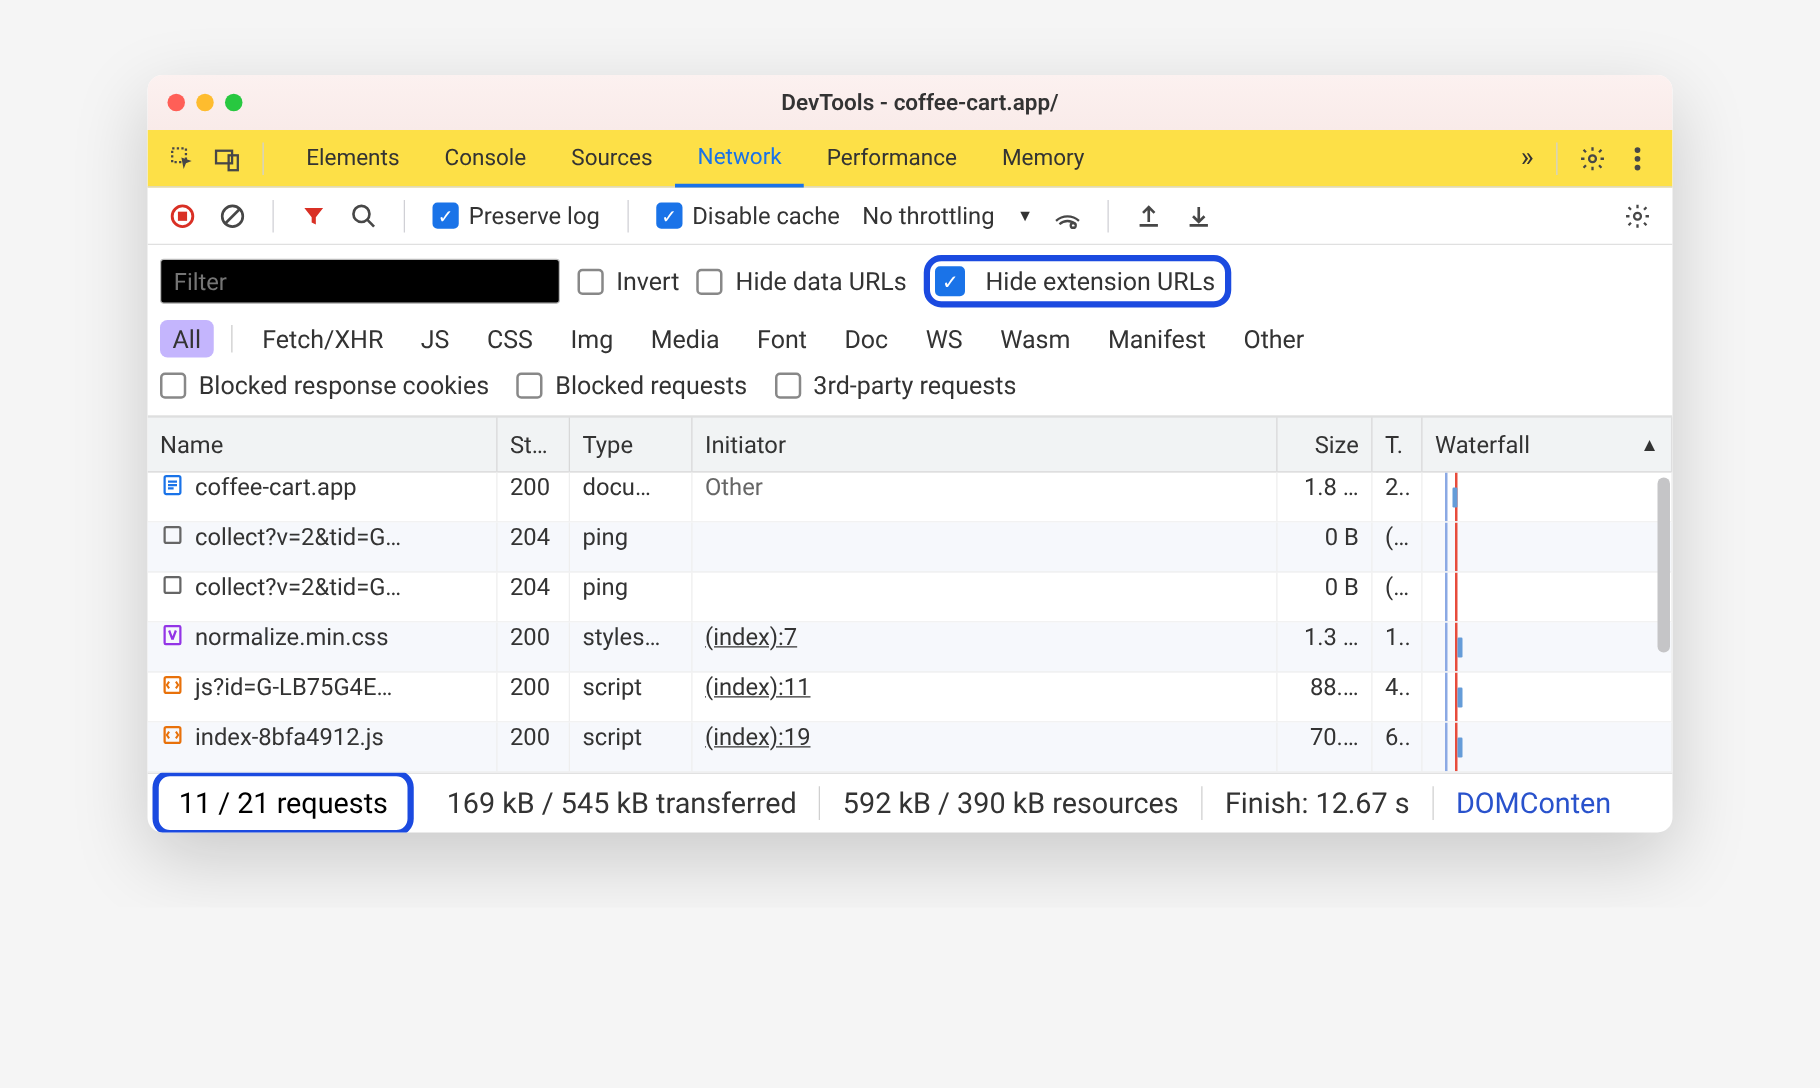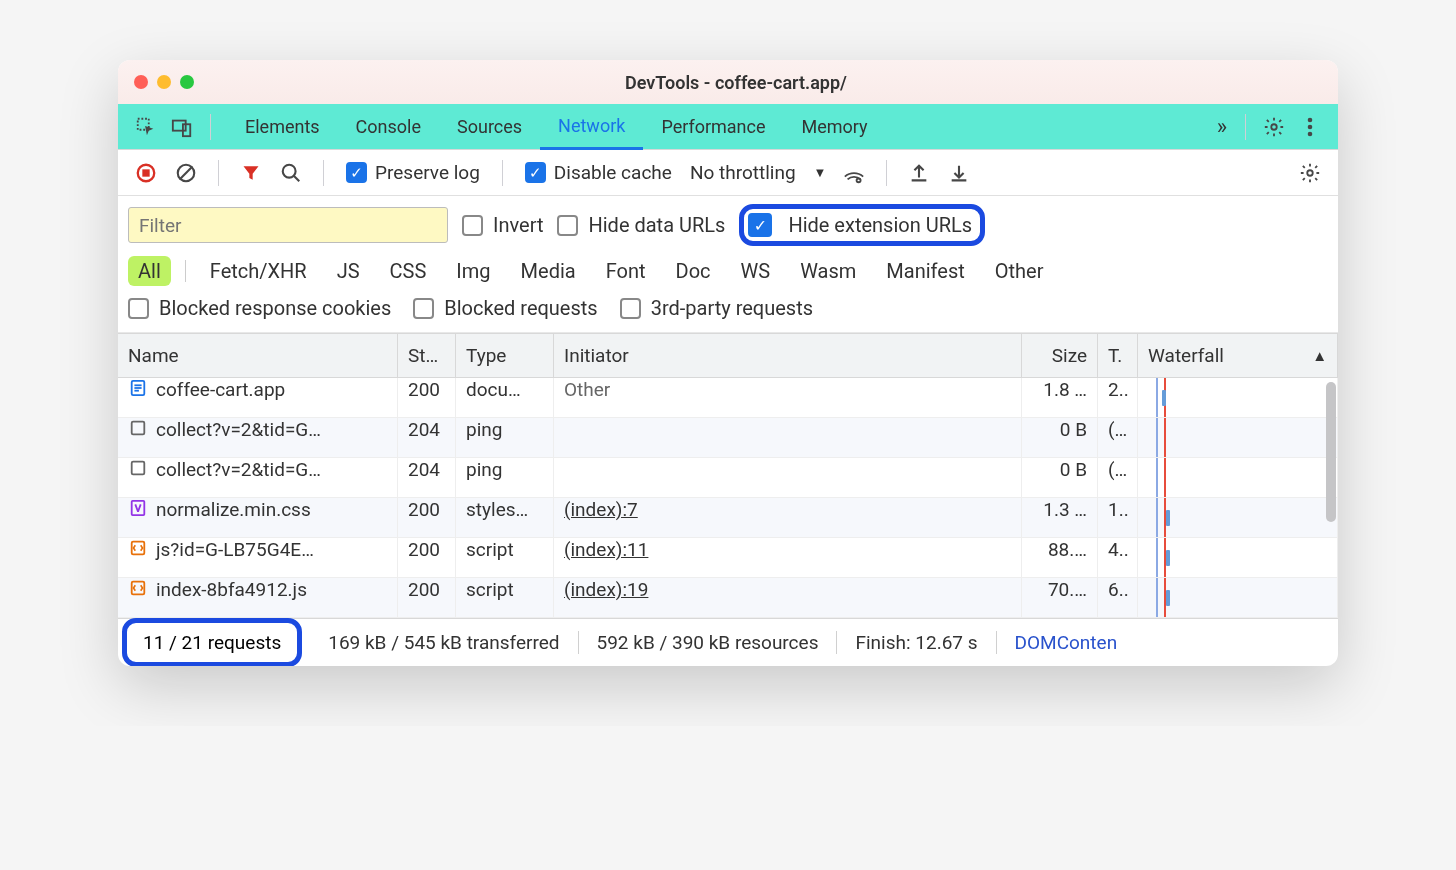--- a/index.html
+++ b/index.html
@@ -5,42 +5,42 @@
   * { box-sizing: border-box; margin: 0; padding: 0; font-family: -apple-system, BlinkMacSystemFont, "Segoe UI", Roboto, sans-serif; }
   body { background: #f5f5f5; display: flex; justify-content: center; align-items: flex-start; padding: 60px 20px; }
   .window { width: 1220px; background: #fff; border-radius: 12px; box-shadow: 0 20px 60px rgba(0,0,0,0.18); overflow: hidden; }
   .titlebar { background: linear-gradient(#fcf1f0,#f9ebe9); height: 44px; display: flex; align-items: center; padding: 0 16px; position: relative; }
   .traffic { display: flex; gap: 9px; }
   .dot { width: 14px; height: 14px; border-radius: 50%; }
   .dot.red { background: #ff5f57; }
   .dot.yellow { background: #febc2e; }
   .dot.green { background: #28c840; }
   .title { position: absolute; left: 16px; right: 0; text-align: center; font-size: 18px; font-weight: 600; color: #333; }
-  .toolbar-tabs { background: #5eead4; height: 46px; display: flex; align-items: center; padding: 0 10px; border-bottom: 1px solid #d8d8d8; }
+  .toolbar-tabs { background: #fde047; height: 46px; display: flex; align-items: center; padding: 0 10px; border-bottom: 1px solid #d8d8d8; }
   .tb-icon { width: 28px; height: 28px; display: flex; align-items: center; justify-content: center; margin: 0 4px; color: #474747; }
   .vsep { width: 1px; height: 26px; background: #d0d0d5; margin: 0 10px; }
   .tabs { display: flex; flex: 1; gap: 0; margin-left: 6px; }
   .tab { font-size: 18px; color: #333; padding: 0 18px; height: 46px; display: flex; align-items: center; cursor: pointer; }
   .tab.active { color: #1a73e8; border-bottom: 3px solid #1a73e8; }
   .more-chev { font-size: 22px; color: #333; padding: 0 8px; cursor: pointer; }
   .network-bar { height: 46px; display: flex; align-items: center; padding: 0 10px; border-bottom: 1px solid #e0e0e0; gap: 4px; }
   .nb-item { display: flex; align-items: center; padding: 0 8px; color: #333; font-size: 19px; }
   .cbx { width: 21px; height: 21px; border: 2px solid #888; border-radius: 4px; margin-right: 8px; display: inline-flex; align-items: center; justify-content: center; }
   .cbx.checked { background: #1a73e8; border-color: #1a73e8; color: #fff; font-size: 15px; }
   .select { display: flex; align-items: center; font-size: 19px; color: #333; padding: 0 6px; }
   .triangle-down { margin-left: 18px; font-size: 13px; color: #333; }
   .filter-bar { padding: 8px 10px 8px 10px; border-bottom: 1px solid #e8e8e8; }
   .filter-row { display: flex; align-items: center; gap: 14px; margin-bottom: 10px; flex-wrap: wrap; }
-  .filter-input { width: 320px; height: 36px; border: 1px solid #bcbcbc; border-radius: 3px; padding: 0 10px; font-size: 19px; color: #888; background: #fef9c3; }
+  .filter-input { width: 320px; height: 36px; border: 1px solid #bcbcbc; border-radius: 3px; padding: 0 10px; font-size: 19px; color: #888; background: #000000; }
   .fitem { display: flex; align-items: center; font-size: 20px; color: #333; }
   .fitem .cbx { margin-right: 10px; }
   .highlight-box { border: 5px solid #1b4ae0; border-radius: 14px; padding: 4px 8px 4px 4px; display: flex; align-items: center; }
   .highlight-box .cbx { border-color: #1a73e8; background: #1a73e8; color:#fff; width:24px;height:24px;font-size:16px; }
   .type-chip { padding: 3px 10px; font-size: 20px; color: #333; cursor: pointer; border-radius: 6px; }
-  .type-chip.active { background: #bef264; }
+  .type-chip.active { background: #c4b5fd; }
   .type-sep { width:1px; height:22px; background:#ccc; margin:0 4px; }
   .table-header { display: flex; background: #f1f3f4; border-top: 1px solid #d8d8d8; border-bottom: 1px solid #d8d8d8; font-size: 19px; color: #333; }
   .th { padding: 10px 10px; border-right: 1px solid #d8d8d8; display:flex; align-items:center; }
   .col-name { width: 280px; }
   .col-status { width: 58px; }
   .col-type { width: 98px; }
   .col-initiator { flex: 1; }
   .col-size { width: 76px; text-align:right; justify-content:flex-end; }
   .col-time { width: 40px; }
   .col-waterfall { width: 200px; position: relative; }
@@ -48,21 +48,21 @@
   .row { display: flex; font-size: 19px; color: #333; border-bottom: 1px solid #eee; height: 40px; align-items:center; }
   .row:nth-child(even) { background: #f6f8fc; }
   .td { padding: 0 10px; border-right: 1px solid #eee; display:flex; align-items:flex-start; height:100%; overflow:hidden; white-space:nowrap; }
   .td a { color: #333; text-decoration: underline; }
   .row-icon { width: 20px; height: 20px; margin-right: 8px; flex-shrink: 0; display: inline-flex; align-items: center; justify-content:center; }
   .scrollbar { position: absolute; right: 2px; top: 4px; width: 10px; height: 140px; background: #c5c5c7; border-radius: 5px; }
   .wf-cell { position:relative; height:100%; width:100%; }
   .wf-redline { position:absolute; left:16px; top:0; bottom:0; width:2px; background:#e74c3c; }
   .wf-blueline { position:absolute; left:8px; top:0; bottom:0; width:2px; background:#8ba9e4; }
   .wf-mark { position:absolute; top:12px; width:4px; height:16px; background:#659cd8; border-radius:1px; }
-  .status-bar { height: 48px; display: flex; align-items: center; padding: 0 14px; border-top: 1px solid #d8d8d8; font-size: 19px; gap: 0; }
+  .status-bar { height: 48px; display: flex; align-items: center; padding: 0 14px; border-top: 1px solid #d8d8d8; font-size: 23px; gap: 0; }
   .stat { padding: 0 18px; border-right: 1px solid #d0d0d0; color:#333; white-space:nowrap; }
   .stat:last-child{border-right:none;}
   .stat.link { color:#2952cc; }
   .stat-highlight { border: 5px solid #1b4ae0; border-radius: 14px; padding: 8px 16px; margin-left:-10px; margin-right:8px; }
   .sort-arrow { margin-left:auto; font-size:15px; color:#333; }
   svg { display: block; }
 </style>
 </head>
 <body>
 

